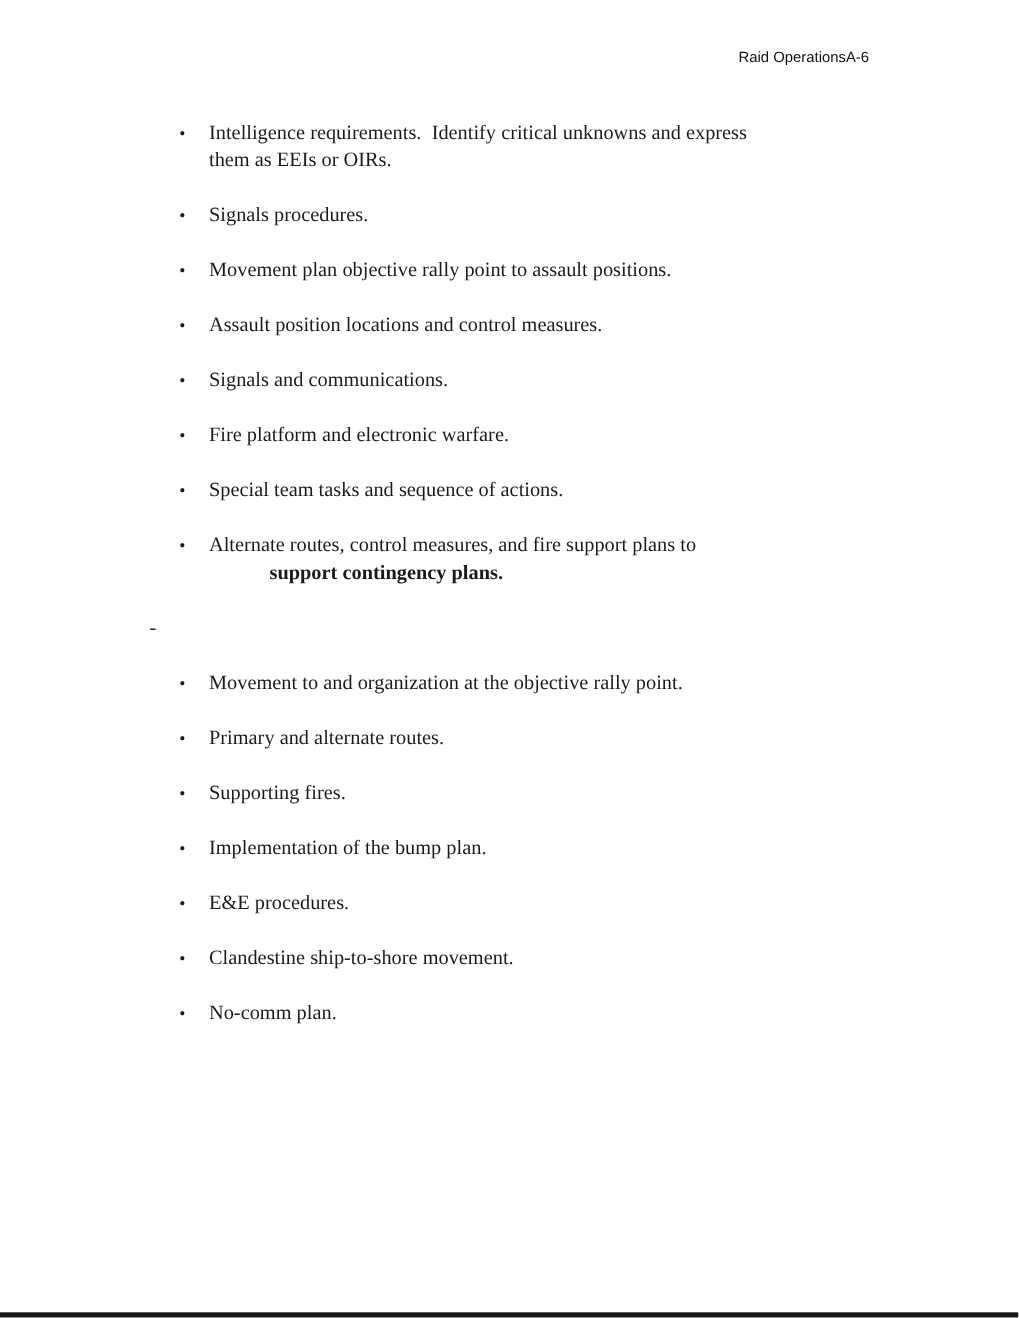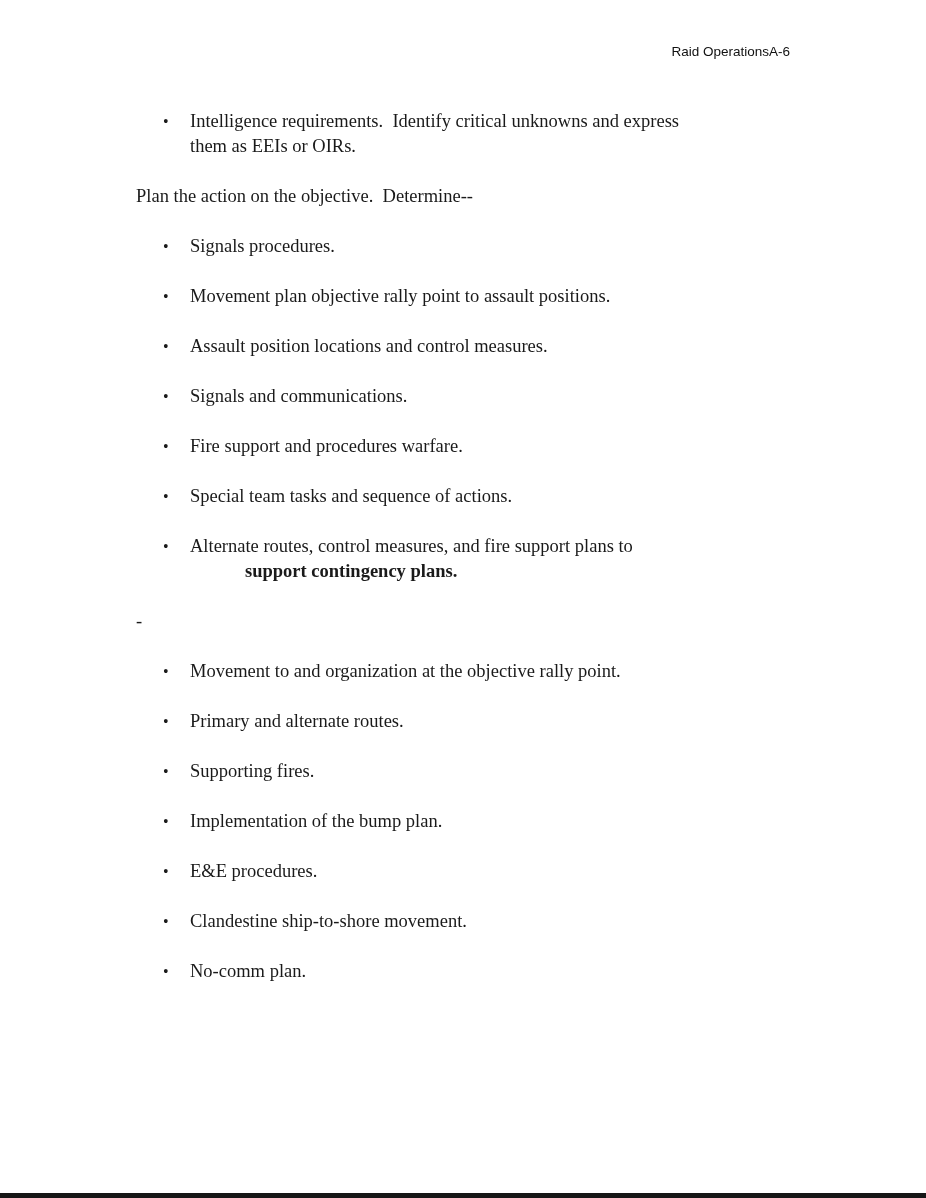--- a/index.html
+++ b/index.html
@@ -77,23 +77,20 @@
   <div class="page-header">Raid OperationsA-6</div>
 
   <div class="doc-body">
       <div class="block bullet">
         <span class="marker">•</span>
         <div class="bullet-text">
           <div class="line">Intelligence requirements.  Identify critical unknowns and express</div>
           <div class="line">them as EEIs or OIRs.</div>
         </div>
       </div>
-      <div class="block para">
-        <div class="line">Plan the action on the objective.  Determine--</div>
-      </div>
       <div class="block bullet">
         <span class="marker">•</span>
         <div class="bullet-text">
           <div class="line">Signals procedures.</div>
         </div>
       </div>
       <div class="block bullet">
         <span class="marker">•</span>
         <div class="bullet-text">
           <div class="line">Movement plan objective rally point to assault positions.</div>
@@ -107,21 +104,21 @@
       </div>
       <div class="block bullet">
         <span class="marker">•</span>
         <div class="bullet-text">
           <div class="line">Signals and communications.</div>
         </div>
       </div>
       <div class="block bullet">
         <span class="marker">•</span>
         <div class="bullet-text">
-          <div class="line">Fire support and procedures warfare.</div>
+          <div class="line">Fire platform and electronic warfare.</div>
         </div>
       </div>
       <div class="block bullet">
         <span class="marker">•</span>
         <div class="bullet-text">
           <div class="line">Special team tasks and sequence of actions.</div>
         </div>
       </div>
       <div class="block bullet">
         <span class="marker">•</span>

